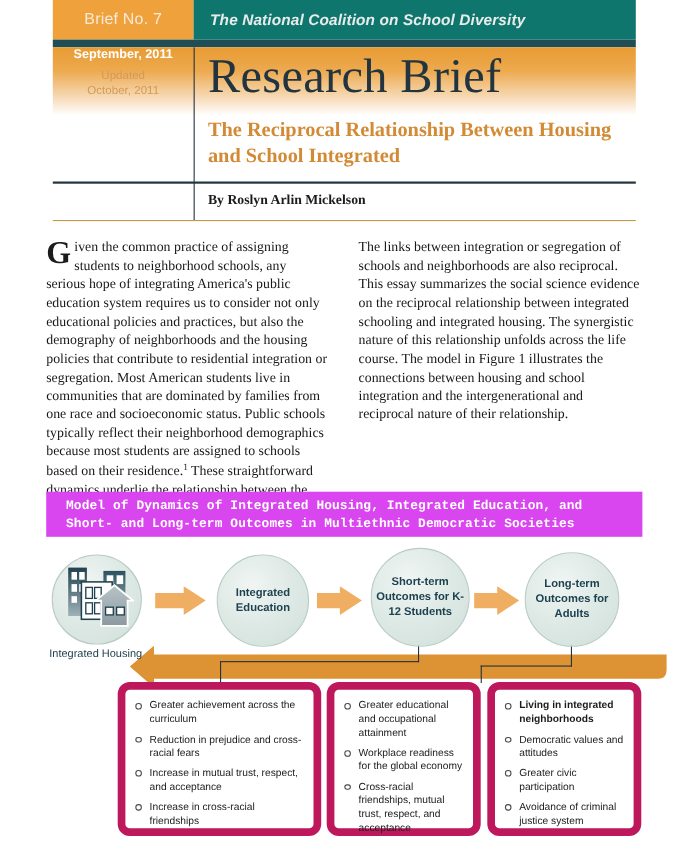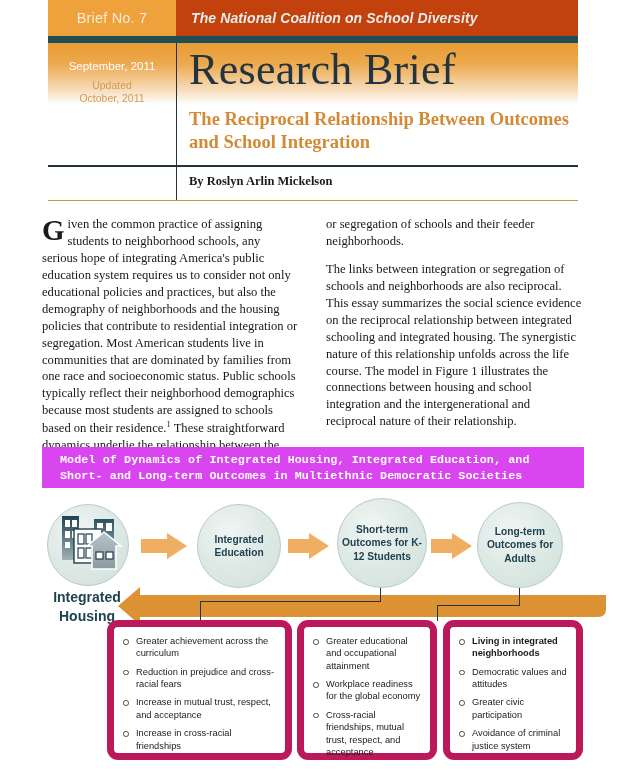--- a/index.html
+++ b/index.html
@@ -35,21 +35,21 @@
   }
   .brief-no-text {
     font-size: 14.5px;
     color: #f7ead9;
     letter-spacing: .2px;
   }
   .coalition {
     position: absolute;
     left: 128px; top: 0;
     width: 402px; height: 36px;
-    background: #c2410c;
+    background: #0f766e;
     display: flex;
     align-items: center;
     padding-left: 15px;
     box-sizing: border-box;
   }
   .coalition-text {
     font-size: 14px;
     font-style: italic;
     font-weight: bold;
     color: #e7ecea;
@@ -71,23 +71,23 @@
   }
 
   .date-col {
     position: absolute;
     left: 48px; top: 44px;
     width: 128px;
     text-align: center;
   }
   .date-main {
     font-size: 11.5px;
-    font-weight: normal;
+    font-weight: bold;
     color: #ffffff;
-    margin-top: 16px;
+    margin-top: 0;
   }
   .date-updated {
     font-size: 10.5px;
     color: #d39a57;
     margin-top: 7px;
     line-height: 1.28;
   }
 
   .vdiv {
     position: absolute;
@@ -221,22 +221,22 @@
 
   .ie-circle  { left: 197px; top: 16px; width: 82px; height: 82px; }
   .st-circle  { left: 337px; top: 10px; width: 88px; height: 88px; }
   .lt-circle  { left: 477px; top: 14px; width: 84px; height: 84px; }
 
   .housing-label {
     position: absolute;
     left: 37px; top: 100px;
     width: 100px;
     text-align: center;
-    font-size: 14px;
-    font-weight: bold;
+    font-size: 10px;
+    font-weight: normal;
     color: #1f4250;
     line-height: 1.35;
   }
 
   .fat-arrow { position: absolute; }
 
   
   .bbox {
     position: absolute;
     border: 7px solid #be185d;
@@ -291,34 +291,33 @@
   <div class="date-updated">
     <span>Updated</span><br>
     <span>October, 2011</span>
   </div>
 </div>
 
 <div class="vdiv"></div>
 
 <div class="title-block">
   <div class="research-brief">Research Brief</div>
-  <div class="subtitle">The Reciprocal Relationship Between Outcomes and School Integration</div>
+  <div class="subtitle">The Reciprocal Relationship Between Housing and School Integrated</div>
 </div>
 
 <div class="hrule-dark"></div>
 <div class="vdiv2"></div>
 <div class="byline">By Roslyn Arlin Mickelson</div>
 <div class="hrule-gold"></div>
 
 <div class="cols">
   <div class="col">
     <p class="dropcap"><span>Given the common practice of assigning students to neighborhood schools, any serious hope of integrating America's public education system requires us to consider not only educational policies and practices, but also the demography of neighborhoods and the housing policies that contribute to residential integration or segregation. Most American students live in communities that are dominated by families from one race and socioeconomic status. Public schools typically reflect their neighborhood demographics because most students are assigned to schools based on their residence.</span><span class="fn">1</span> <span>These straightforward dynamics underlie the relationship between the integration</span></p>
   </div>
   <div class="col">
-    <p>or segregation of schools and their feeder neighborhoods.</p>
     <p>The links between integration or segregation of schools and neighborhoods are also reciprocal. This essay summarizes the social science evidence on the reciprocal relationship between integrated schooling and integrated housing. The synergistic nature of this relationship unfolds across the life course. The model in Figure 1 illustrates the connections between housing and school integration and the intergenerational and reciprocal nature of their relationship.</p>
   </div>
 </div>
 
 <div class="fig-banner">
   <div class="fig-banner-text">Model of Dynamics of Integrated Housing, Integrated Education, and Short- and Long-term Outcomes in Multiethnic Democratic Societies</div>
 </div>
 
 <div class="diagram">
 

